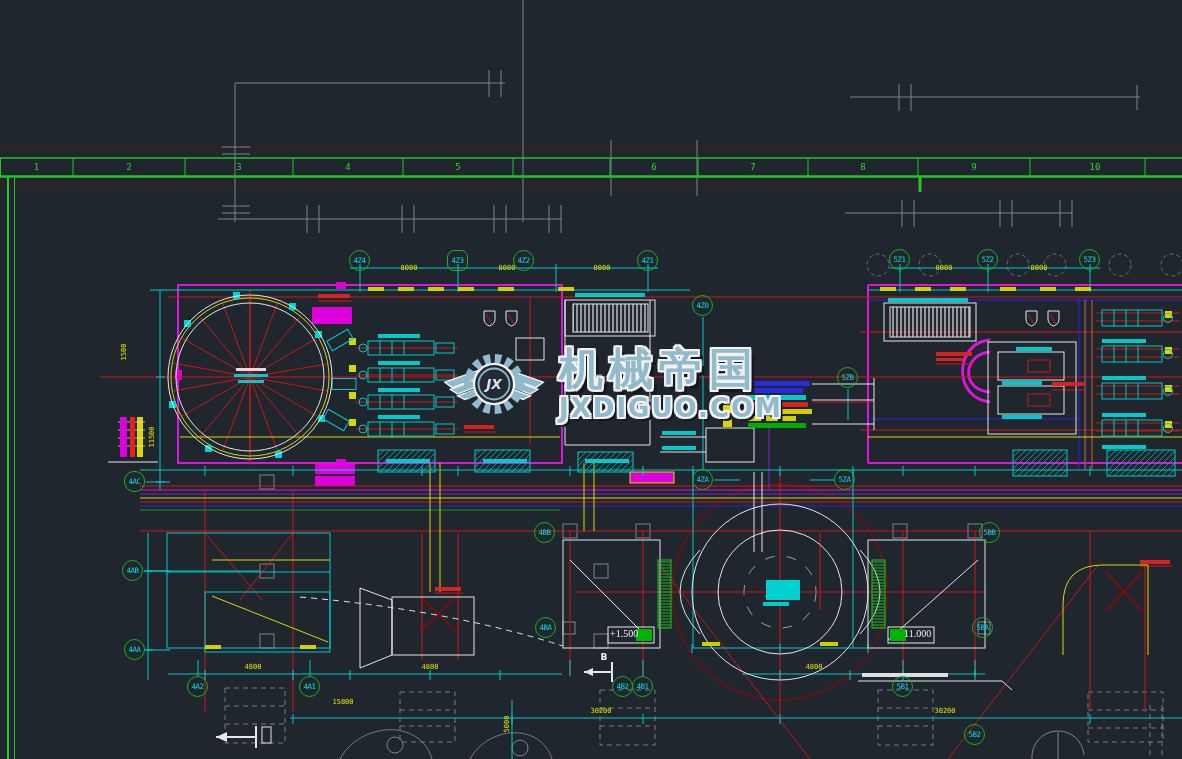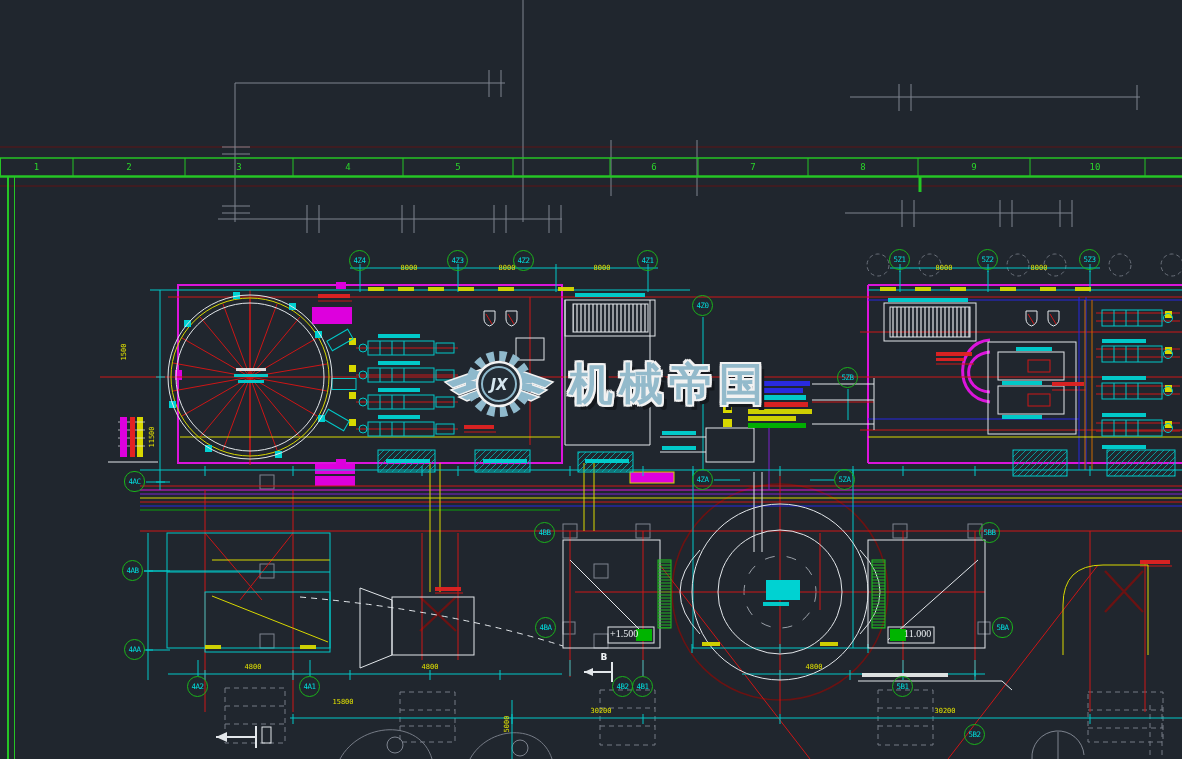--- a/index.html
+++ b/index.html
@@ -395,34 +395,34 @@
       <div class="dim rot" style="left: 507px; top: 724px;">5000</div>
       <div class="dim" style="left: 253px; top: 671px;">4800</div>
       <div class="dim" style="left: 430px; top: 671px;">4800</div>
       <div class="dim" style="left: 814px; top: 671px;">4800</div>
       <div class="elev" style="left: 610px; top: 628px;">+1.500</div>
       <div class="elev" style="left: 904px; top: 628px;">11.000</div>
       <div class="sect" style="left: 604px; top: 662px;">B</div>
     </div>
 <div class="lyr" id="bubble-layer">
       <div class="bubble" style="left: 349px; top: 250px;">4Z4</div>
-      <div class="bubble" style="left: 447px; top: 250px;">4Z3</div>
+      <div class="bubble" style="left: 447px; top: 250px; border-radius: 7px;">4Z3</div>
       <div class="bubble" style="left: 513px; top: 250px;">4Z2</div>
       <div class="bubble" style="left: 637px; top: 250px;">4Z1</div>
       <div class="bubble" style="left: 692px; top: 295px;">4Z0</div>
       <div class="bubble" style="left: 692px; top: 469px;">4ZA</div>
       <div class="bubble" style="left: 889px; top: 249px;">5Z1</div>
       <div class="bubble" style="left: 977px; top: 249px;">5Z2</div>
       <div class="bubble" style="left: 1079px; top: 249px;">5Z3</div>
       <div class="bubble" style="left: 837px; top: 367px;">5ZB</div>
       <div class="bubble" style="left: 834px; top: 469px;">5ZA</div>
       <div class="bubble" style="left: 534px; top: 522px;">4BB</div>
       <div class="bubble" style="left: 979px; top: 522px;">5BB</div>
       <div class="bubble" style="left: 535px; top: 617px;">4BA</div>
-      <div class="bubble" style="left: 992px; top: 617px; border-radius: 10px;">5BA</div>
+      <div class="bubble" style="left: 972px; top: 617px;">5BA</div>
       <div class="bubble" style="left: 124px; top: 471px; border-radius: 10px;">4AC</div>
       <div class="bubble" style="left: 122px; top: 560px;">4AB</div>
       <div class="bubble" style="left: 124px; top: 639px;">4AA</div>
       <div class="bubble" style="left: 187px; top: 676px;">4A2</div>
       <div class="bubble" style="left: 299px; top: 676px;">4A1</div>
       <div class="bubble" style="left: 574px; top: 676px; margin-left: 38px;">4B2</div>
       <div class="bubble" style="left: 632px; top: 676px;">4B1</div>
       <div class="bubble" style="left: 892px; top: 676px;">5B1</div>
       <div class="bubble" style="left: 964px; top: 700px; margin-top: 24px;">5B2</div>
     </div>
@@ -437,16 +437,17 @@
       <polygon points="104,52 70,40 72,48 96,57" fill="#8fb9cc"></polygon>
       <polygon points="96,59 68,49 70,56 88,63" fill="#8fb9cc"></polygon>
     </g>
     <circle cx="56" cy="46" r="28" fill="none" stroke="#8fb9cc" stroke-width="10" stroke-dasharray="7 5"></circle>
     <circle cx="56" cy="46" r="22" fill="#232c35" stroke="#f2f2f2" stroke-width="2.5"></circle>
     <circle cx="56" cy="46" r="17" fill="none" stroke="#8fb9cc" stroke-width="2"></circle>
     <text x="56" y="52" text-anchor="middle" font-family="DejaVu Sans, sans-serif" font-style="italic" font-weight="bold" font-size="15" fill="#d6e6ef" id="wm-monogram">JX</text>
   </svg>
   <div id="wm-text">
     <div class="wm-cn">机械帝国</div>
+    <div class="wm-en">JXDIGUO.COM</div>
   </div>
 </div>
 
 </div>
 
 </body></html>

